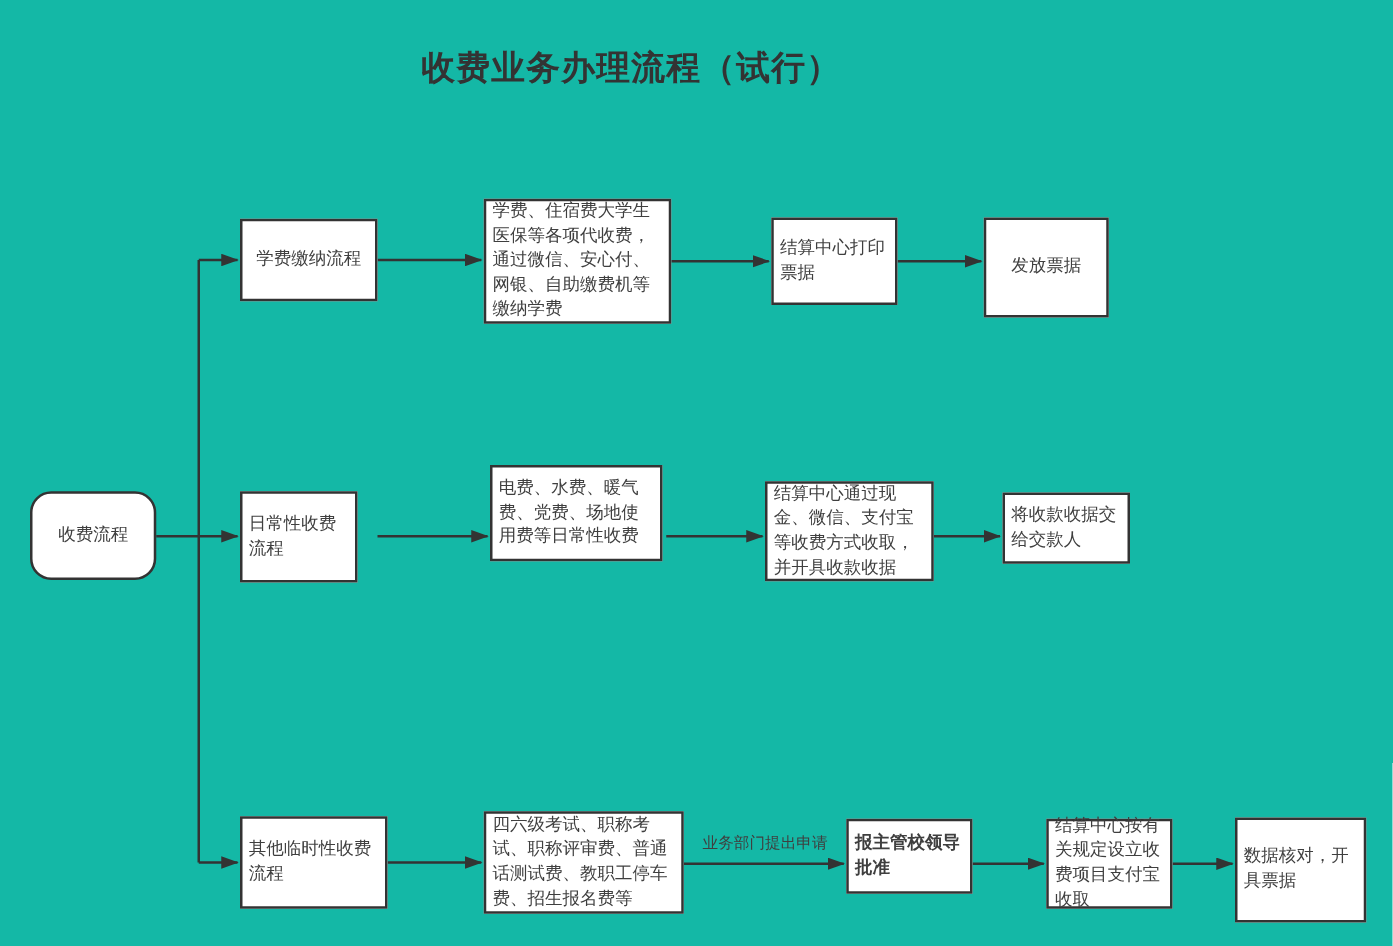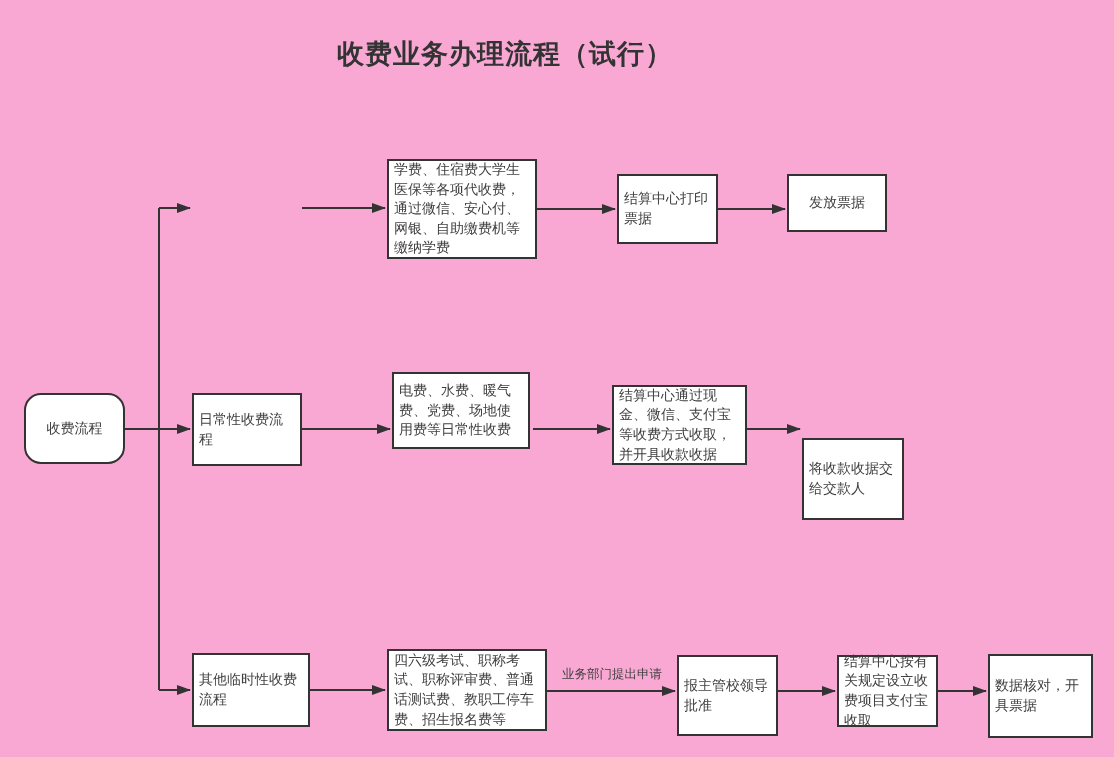--- a/index.html
+++ b/index.html
@@ -5,21 +5,21 @@
   html, body {
     margin: 0;
     padding: 0;
     background: #fafafa;
     font-family: "DejaVu Sans", "Liberation Sans", sans-serif;
   }
   .canvas {
     position: relative;
     width: 1114px;
     height: 757px;
-    background: #f9a8d4;
+    background: #14b8a6;
     overflow: hidden;
   }
   .page-title {
     position: absolute;
     left: 0;
     top: 36px;
     width: 1010px;
     text-align: center;
     font-size: 27px;
     font-weight: bold;
@@ -58,28 +58,28 @@
     width: 130px;
     text-align: center;
     font-size: 12.5px;
     color: #3f3f3f;
   }
   
   .n-root        { left: 24px;  top: 393px; width: 101px; height: 71px; border-radius: 17px; }
   .n-tuition     { left: 192px; top: 175px; width: 110px; height: 66px; }
   .n-tuition-det { left: 387px; top: 159px; width: 150px; height: 100px; }
   .n-print       { left: 617px; top: 174px; width: 101px; height: 70px; }
-  .n-issue       { left: 787px; top: 174px; width: 100px; height: 58px; font-family: Liberation Serif, serif; }
-  .n-daily       { left: 192px; top: 393px; width: 110px; height: 73px; }
+  .n-issue       { left: 787px; top: 174px; width: 100px; height: 80px; font-family: Liberation Serif, serif; }
+  .n-daily       { left: 192px; top: 393px; width: 94px; height: 73px; }
   .n-daily-det   { left: 392px; top: 372px; width: 138px; height: 77px; }
   .n-collect     { left: 612px; top: 385px; width: 135px; height: 80px; }
-  .n-receipt     { left: 802px; top: 394px; width: 102px; height: 82px; margin-top: 44px; }
+  .n-receipt     { left: 802px; top: 394px; width: 102px; height: 57px; }
   .n-other       { left: 192px; top: 653px; width: 118px; height: 74px; }
   .n-other-det   { left: 387px; top: 649px; width: 160px; height: 82px; }
-  .n-approve     { left: 677px; top: 655px; width: 101px; height: 81px; }
+  .n-approve     { left: 677px; top: 655px; width: 101px; height: 60px; font-weight: bold; }
   .n-setup       { left: 837px; top: 655px; width: 101px; height: 72px; }
   .n-check       { left: 988px; top: 654px; width: 105px; height: 84px; }
 </style>
 </head>
 <body>
 
 <div class="canvas">
 
   <div class="page-title">收费业务办理流程（试行）</div>
 
@@ -106,20 +106,21 @@
     <path d="M747,429 L800,429" marker-end="url(#arrowhead)"></path>
 
     <path d="M310,690 L385,690" marker-end="url(#arrowhead)"></path>
     <path d="M547,691 L675,691" marker-end="url(#arrowhead)"></path>
     <path d="M778,691 L835,691" marker-end="url(#arrowhead)"></path>
     <path d="M938,691 L986,691" marker-end="url(#arrowhead)"></path>
   </svg>
 
   <div class="node n-root">收费流程</div>
 
+  <div class="node n-tuition">学费缴纳流程</div>
   <div class="node n-tuition-det">学费、住宿费大学生医保等各项代收费，通过微信、安心付、网银、自助缴费机等缴纳学费</div>
   <div class="node n-print">结算中心打印票据</div>
   <div class="node n-issue">发放票据</div>
 
   <div class="node n-daily">日常性收费流程</div>
   <div class="node n-daily-det">电费、水费、暖气费、党费、场地使用费等日常性收费</div>
   <div class="node n-collect">结算中心通过现金、微信、支付宝等收费方式收取，并开具收款收据</div>
   <div class="node n-receipt">将收款收据交给交款人</div>
 
   <div class="node n-other">其他临时性收费流程</div>

